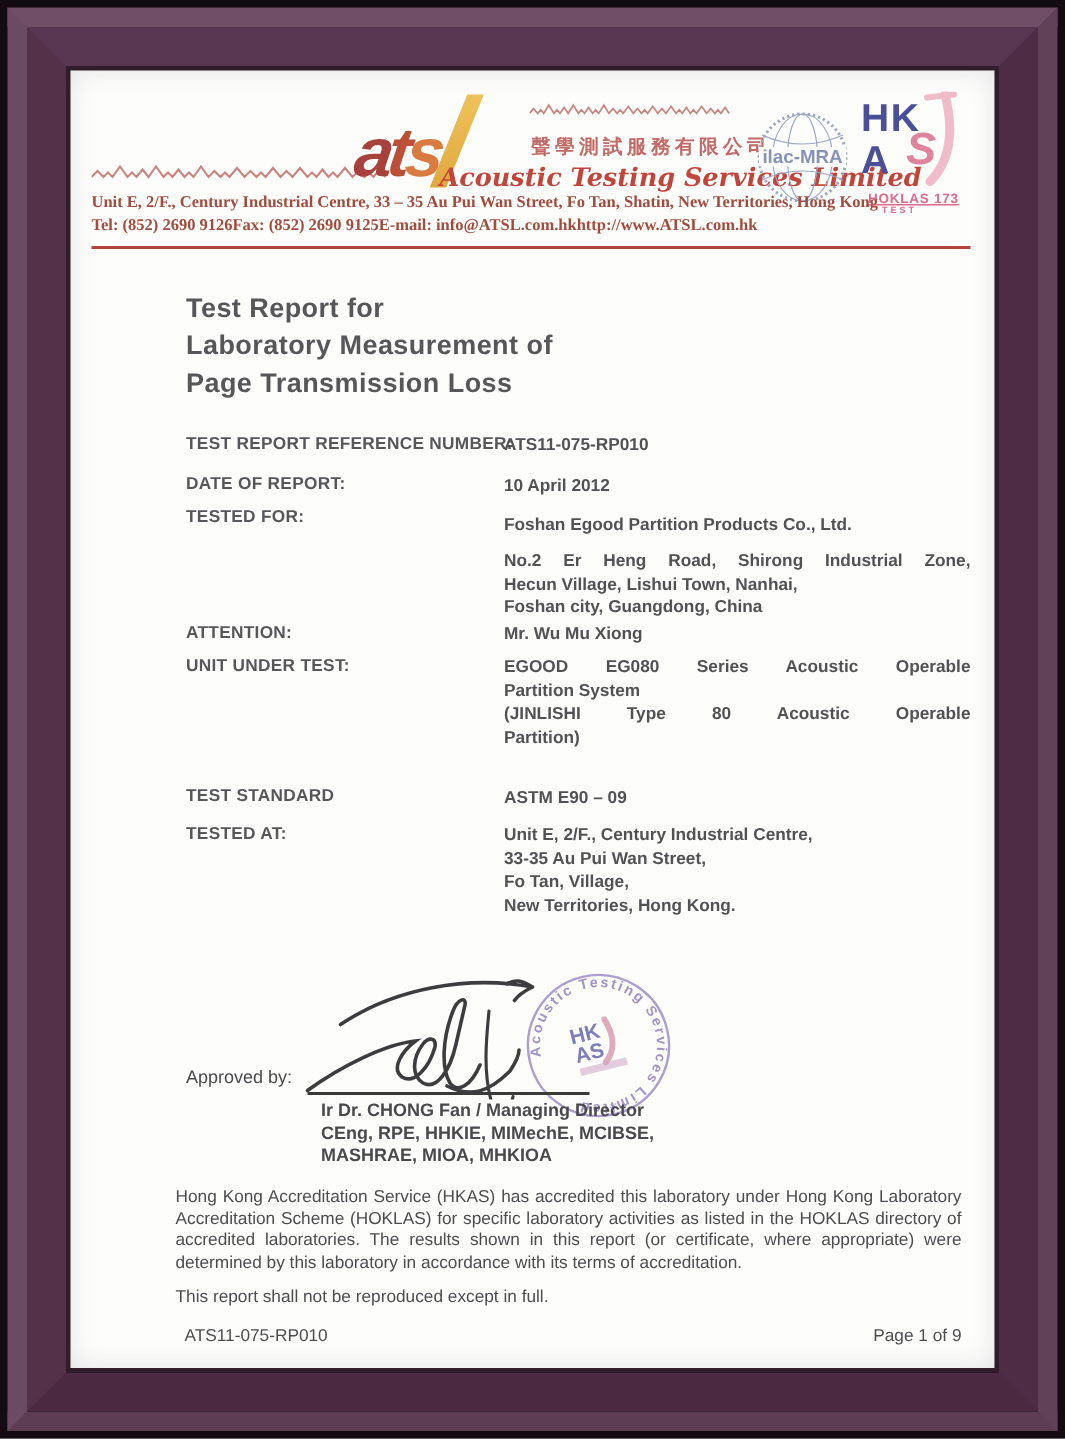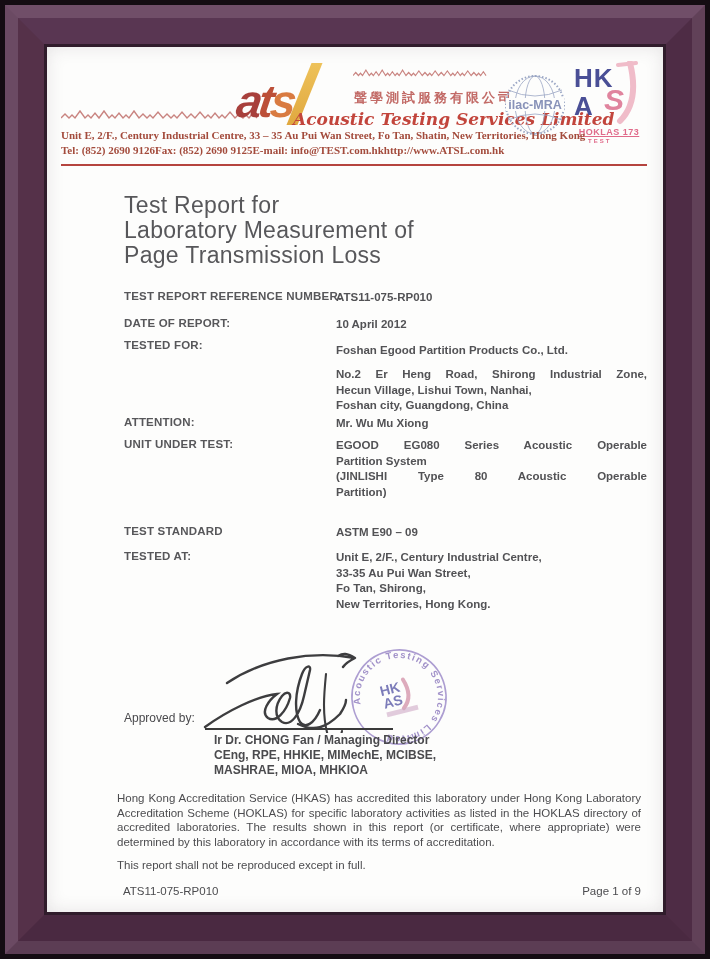--- a/index.html
+++ b/index.html
@@ -46,21 +46,21 @@
   .addr{font-family:"Liberation Serif",serif;font-weight:bold;font-size:11px;color:#a34b3c;white-space:nowrap;}
   .addr span{}
   .red-rule{height:2px;background:#b5443f;}
   
   .hkas{line-height:1;}
   .hkas .big{font-weight:900;font-size:26px;letter-spacing:1px;color:#4a4f96;font-family:"Liberation Sans",sans-serif;}
   .hkas .pink-s{font-weight:bold;font-style:italic;font-size:30px;color:#e0849e;position:absolute;left:30px;top:20px;}
   .hkas .hoklas{font-size:9px;font-weight:bold;color:#e06a8a;text-decoration:underline;margin-top:9px;letter-spacing:.5px;text-align:center;}
   .hkas .test{font-size:6px;font-weight:bold;color:#e06a8a;letter-spacing:2px;margin-left:14px;margin-top:1px;}
   
-  .title-line{font-size:23px;font-weight:normal;color:#57575a;letter-spacing:.3px;line-height:25px;}
+  .title-line{font-size:18px;font-weight:bold;color:#57575a;letter-spacing:.3px;line-height:25px;}
   .lbl{font-size:11.5px;font-weight:bold;color:#57575a;letter-spacing:.2px;}
   .val{font-size:11.5px;font-weight:bold;color:#525255;line-height:15.5px;}
   .vcol{left:289px;width:311px;}
   .justify-line{text-align:justify;text-align-last:justify;}
   .para{font-size:11.5px;color:#4c4c4f;line-height:14.6px;text-align:justify;}
   .plain{font-size:11.5px;color:#4c4c4f;}
   .sig-caption{font-size:12px;color:#4a4a4d;}
   .sig-name{font-size:12px;font-weight:bold;color:#4a4a4d;line-height:15px;}
   .sig-line{height:2px;background:#3a3a3a;}
 </style>
@@ -105,21 +105,21 @@
         <svg class="abs" style="left:40px;top:-4px;" width="26" height="70" viewBox="0 0 26 70">
           <path d="M16,2 C22,26 20,46 6,60" fill="none" stroke="#f0bcc9" stroke-width="6" stroke-linecap="round"></path>
           <path d="M4,4 L22,2" fill="none" stroke="#f0bcc9" stroke-width="4" stroke-linecap="round"></path>
         </svg>
         <div class="hoklas">HOKLAS 173</div>
         <div class="test">TEST</div>
       </div>
 
       <div class="abs addr" style="left:14px;top:82px;">Unit E, 2/F., Century Industrial Centre, 33 – 35 Au Pui Wan Street, Fo Tan, Shatin, New Territories, Hong Kong</div>
       <div class="abs addr" style="left:14px;top:97px;">
-        <span>Tel: (852) 2690 9126</span><span>Fax: (852) 2690 9125</span><span>E-mail: info@TEST.com.hk</span><span>http://www.ATSL.com.hk</span>
+        <span>Tel: (852) 2690 9126</span><span>Fax: (852) 2690 9125</span><span>E-mail: info@ATSL.com.hk</span><span>http://www.ATSL.com.hk</span>
       </div>
 
       <div class="abs red-rule" style="left:14px;top:117px;width:586px;"></div>
 
       <div class="abs" style="left:77px;top:146px;">
         <div class="title-line">Test Report for</div>
         <div class="title-line">Laboratory Measurement of</div>
         <div class="title-line">Page Transmission Loss</div>
       </div>
 
@@ -148,21 +148,21 @@
         <div>Partition)</div>
       </div>
 
       <div class="abs lbl" style="left:77px;top:478px;">TEST STANDARD</div>
       <div class="abs val vcol" style="top:478px;">ASTM E90 – 09</div>
 
       <div class="abs lbl" style="left:77px;top:503px;">TESTED AT:</div>
       <div class="abs val vcol" style="top:503px;">
         <div>Unit E, 2/F., Century Industrial Centre,</div>
         <div>33-35 Au Pui Wan Street,</div>
-        <div>Fo Tan, Shirong,</div>
+        <div>Fo Tan, Village,</div>
         <div>New Territories, Hong Kong.</div>
       </div>
 
       <svg class="abs" style="left:150px;top:596px;" width="200" height="90" viewBox="0 0 200 90">
         <g fill="none" stroke="#3d3d3f" stroke-width="2.4" stroke-linecap="round">
           <path d="M30,40 C66,16 114,7 158,15 C150,10 146,10 141,13 M158,15 C152,18 148,21 146,24"></path>
           <path d="M8,84 C30,68 60,53 80,51 C72,57 63,69 71,75 C79,80 89,69 93,55 C94,49 89,48 85,53 C78,62 77,74 85,79 C94,84 103,71 107,53 L113,27 C114,21 108,23 105,31 C98,49 97,69 103,79 C108,86 117,81 123,67"></path>
           <path d="M101,81 C117,89 129,85 143,71 C147,65 149,61 149,57"></path>
           <path d="M129,31 C127,51 125,73 131,93 C135,103 143,98 145,88" stroke-width="2.1"></path>
         </g>

